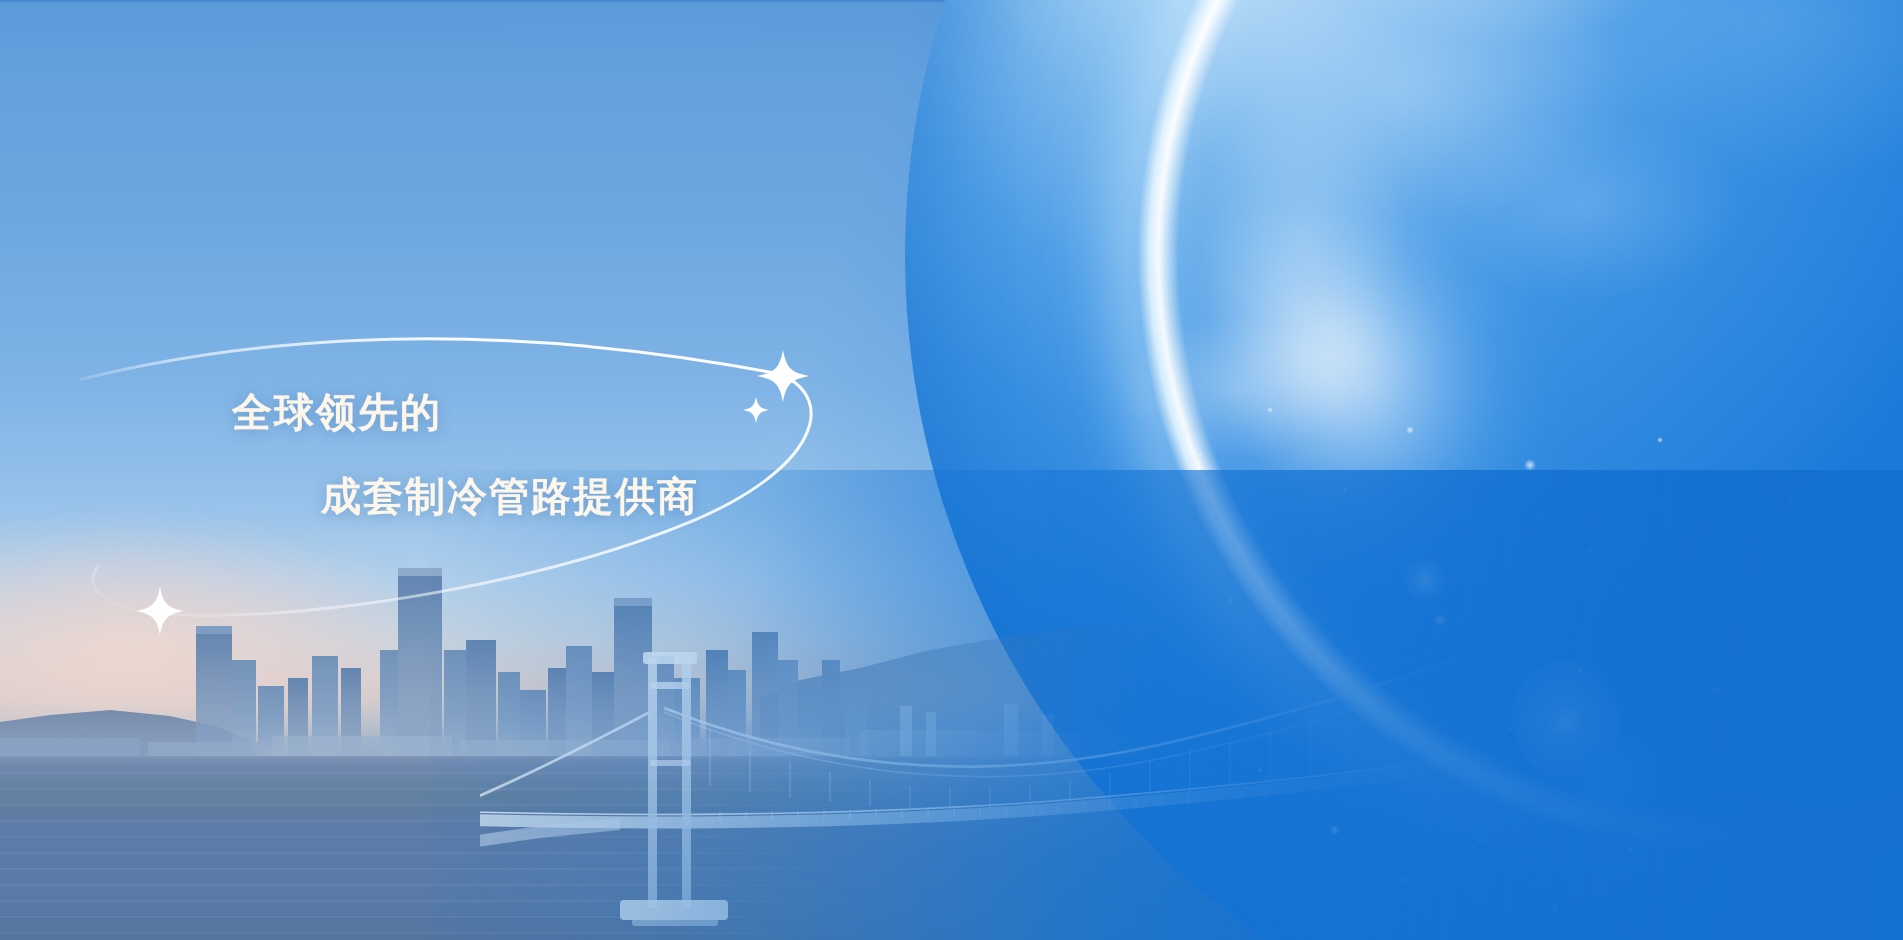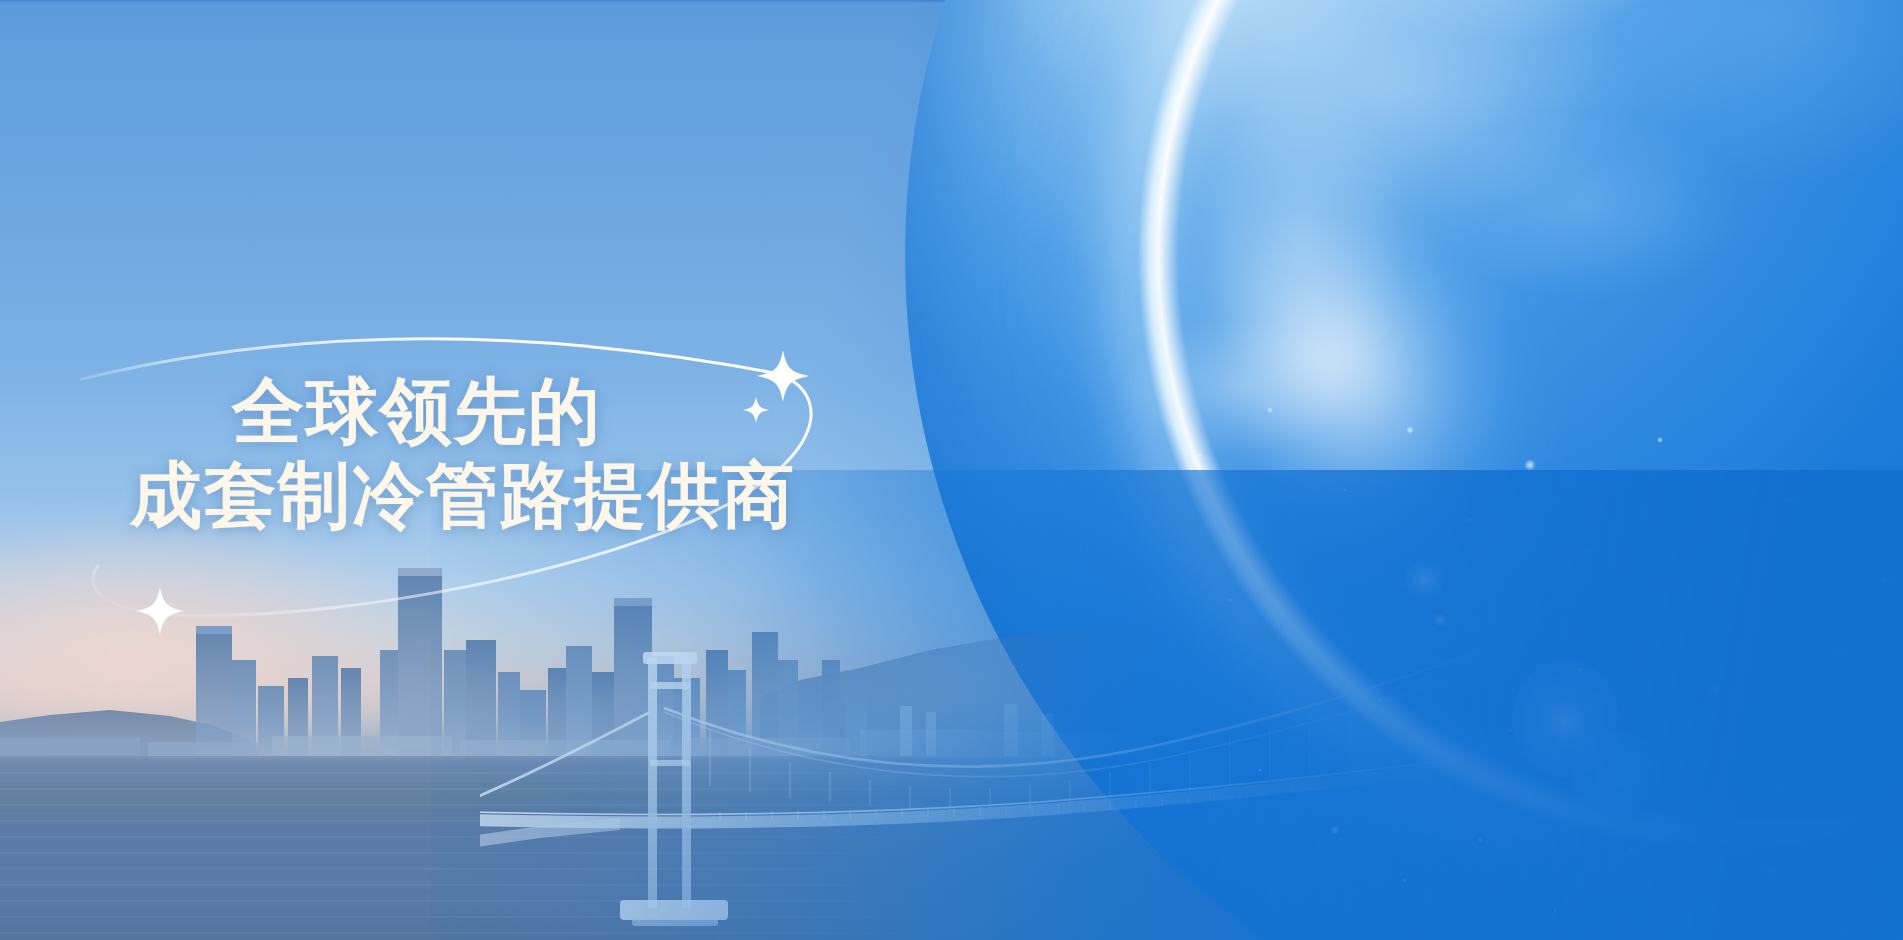--- a/index.html
+++ b/index.html
@@ -204,29 +204,28 @@
   
   .orbit{ position:absolute; left:80px; top:270px; width:800px; height:400px; pointer-events:none; }
 
   
   .headline{
     position:absolute;
     left:130px; top:370px;
     width:760px;
     color:#fdf6ea;
     font-weight:700;
-    font-size:72px;
+    font-size:40px;
     line-height:84px;
     letter-spacing:2px;
     text-shadow:0 2px 14px rgba(40,90,150,.35), 0 0 1px rgba(255,255,255,.5);
     white-space:nowrap;
-    font-family:Liberation Serif, serif;
   }
   .headline .l1{ display:block; padding-left:102px; }
-  .headline .l2{ display:block; }
+  .headline .l2{ display:block;text-align:center; }
 </style>
 </head>
 <body>
 
 <div id="hero">
 
   <div class="sky-base"></div>
   <div class="haze-warm"></div>
   <div class="sky-right"></div>
 

